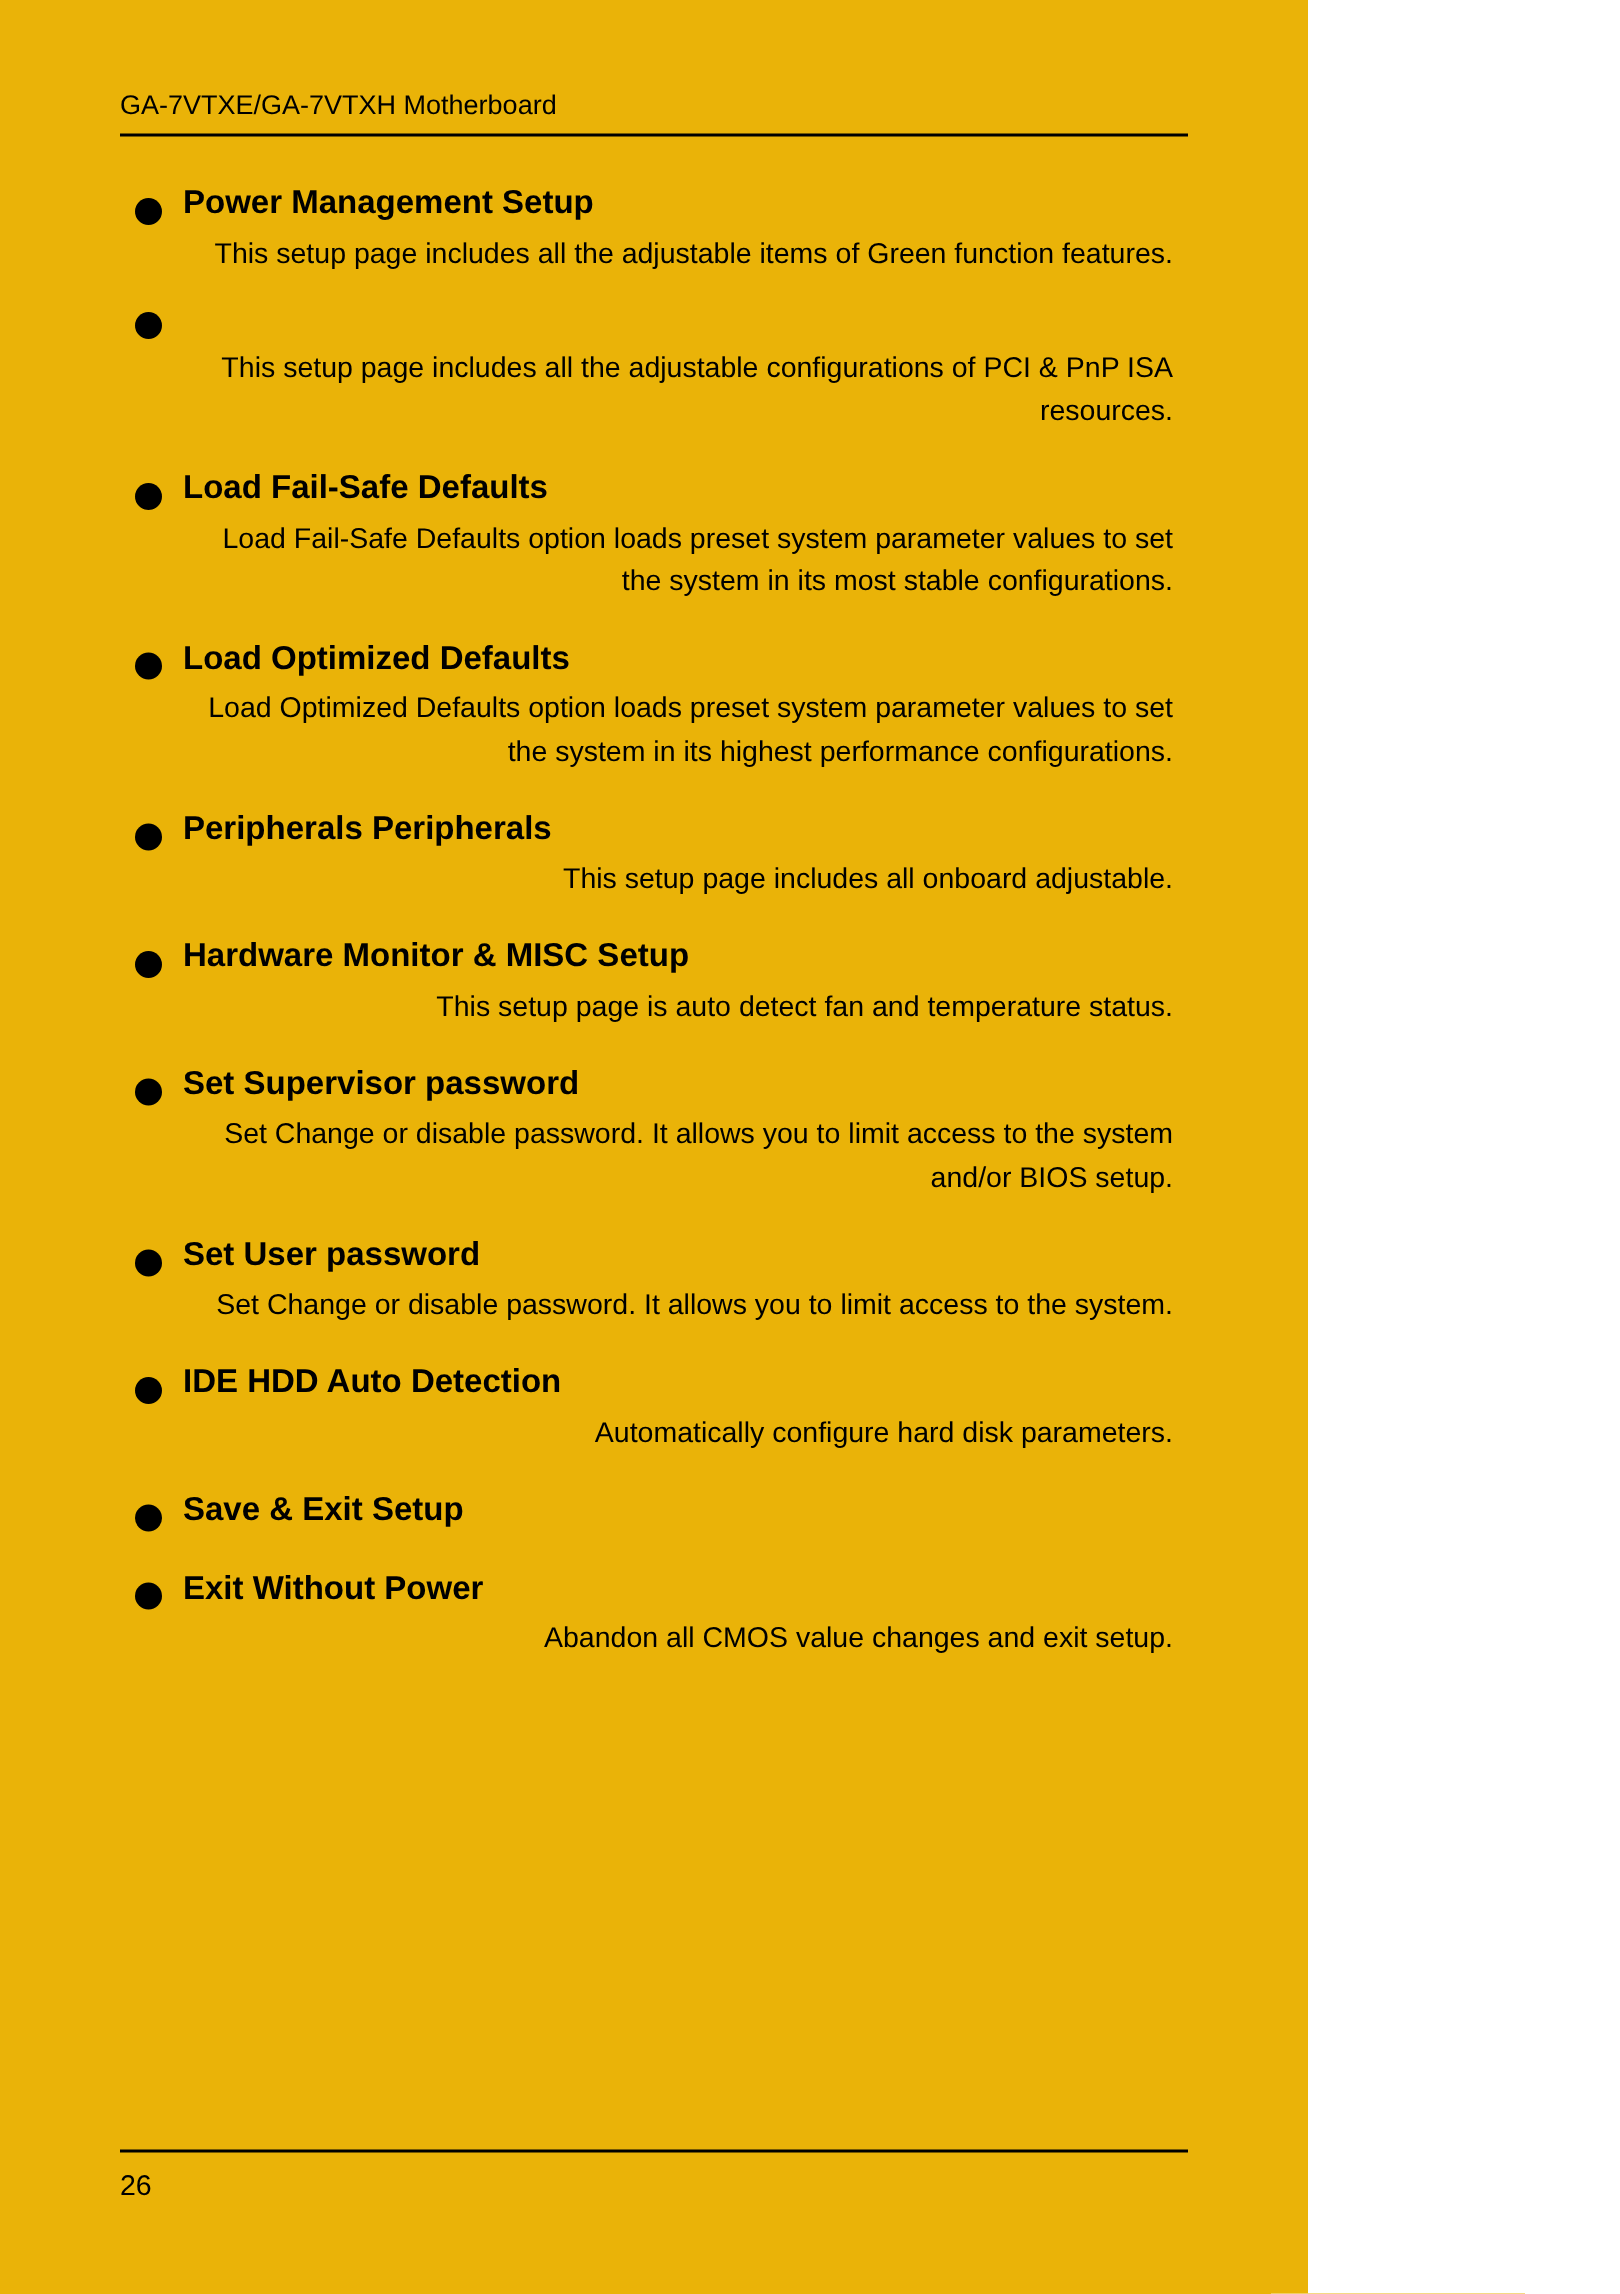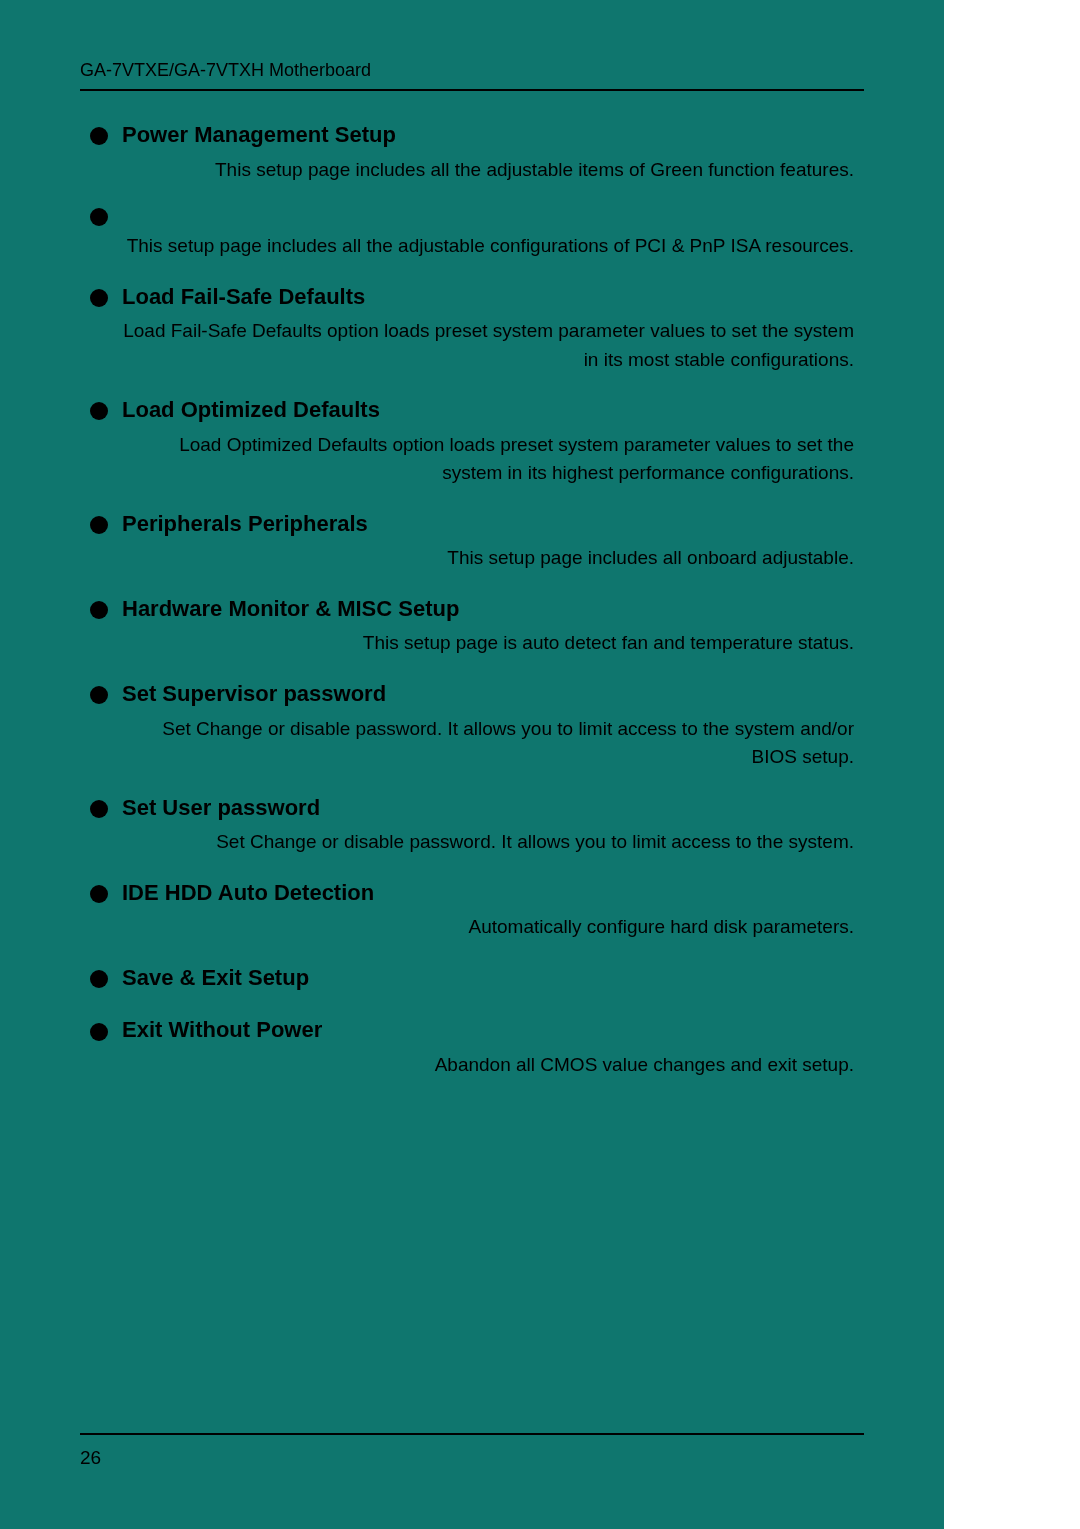--- a/index.html
+++ b/index.html
@@ -10,23 +10,23 @@
 
     body {
       background: #ffffff;
       font-family: Arial, Helvetica, sans-serif;
       width: 1080px;
       min-height: 1529px;
       position: relative;
     }
 
     .page-container {
-      width: 944px;
+      width: 872px;
       min-height: 1529px;
-      background: #0f766e;
+      background: #eab308;
       padding: 60px 80px 80px 80px;
       position: relative;
     }
 
     .header-bar {
       border-bottom: 2px solid #000000;
       padding-bottom: 8px;
       margin-bottom: 30px;
     }
 
@@ -40,21 +40,21 @@
     }
 
     .menu-item {
       display: flex;
       flex-direction: column;
       margin-bottom: 18px;
     }
 
     .item-header {
       display: flex;
-      align-items: center;
+      align-items: flex-end;
       margin-bottom: 6px;
     }
 
     .bullet {
       width: 18px;
       height: 18px;
       background: #000000;
       border-radius: 50%;
       flex-shrink: 0;
       margin-right: 14px;

